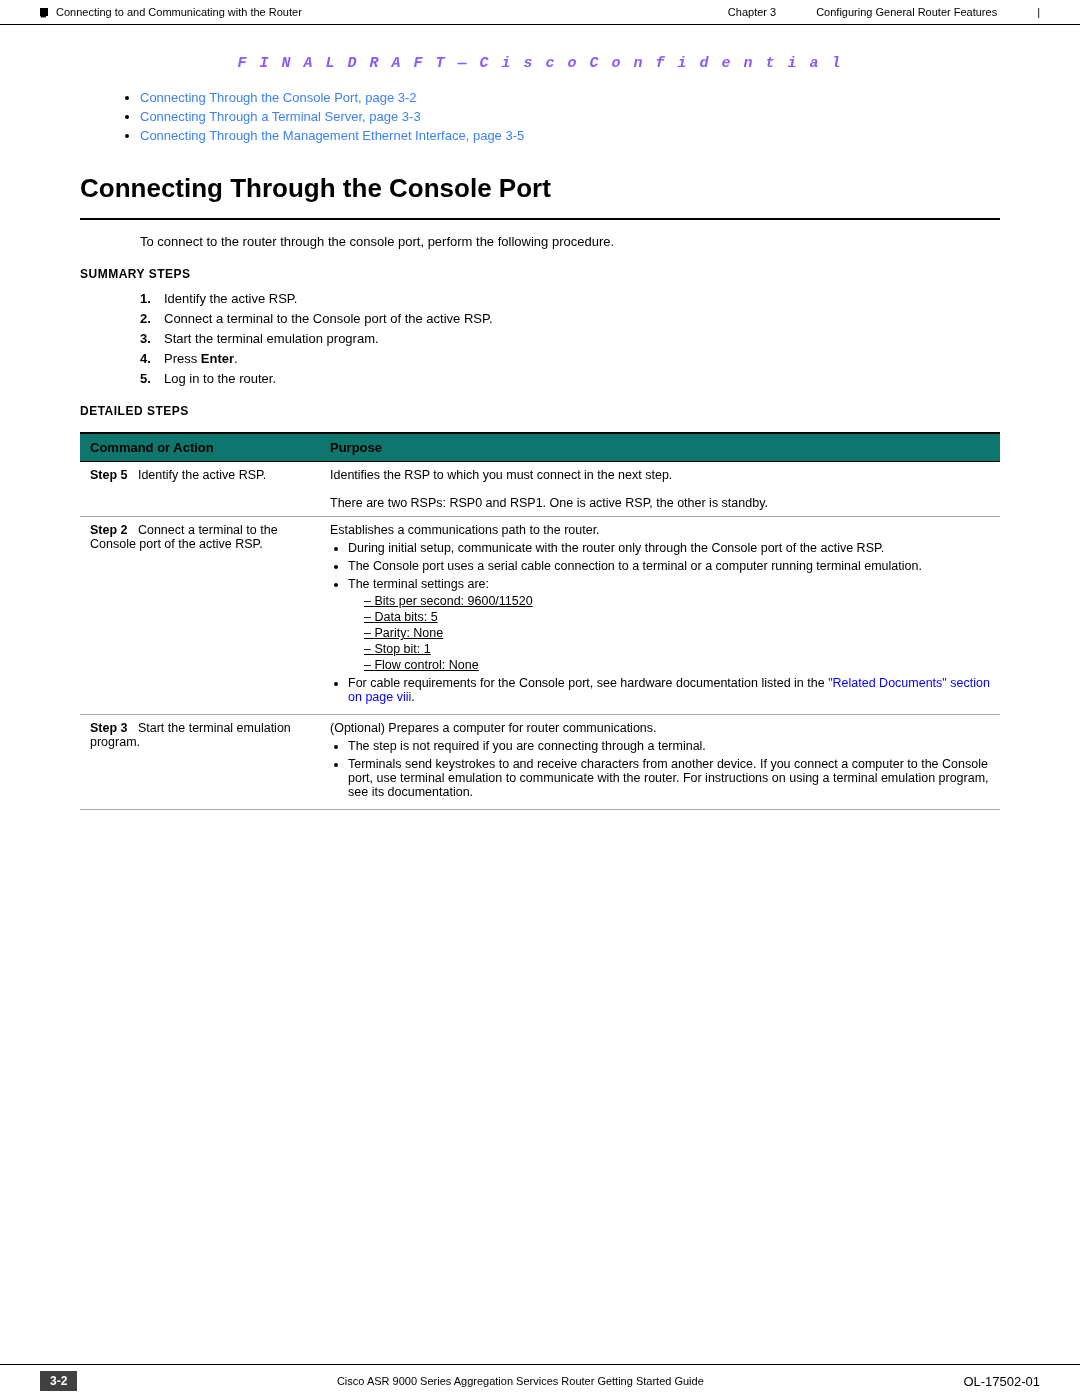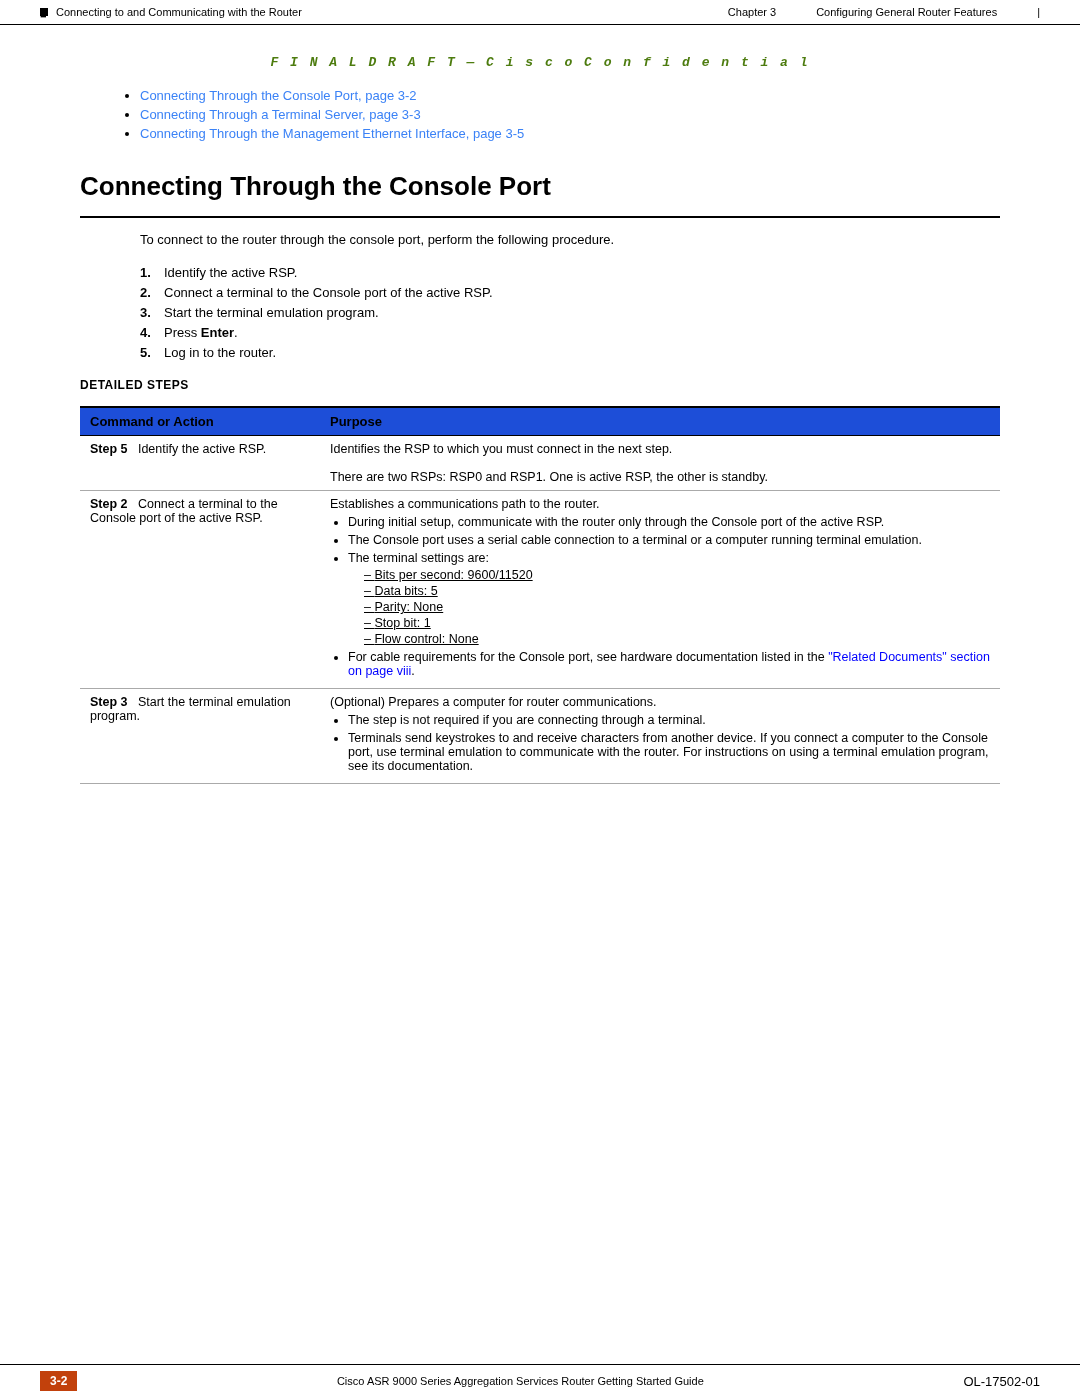--- a/index.html
+++ b/index.html
@@ -43,24 +43,24 @@
       display: flex;
       gap: 40px;
     }
     
     .content {
       padding: 20px 80px 60px 80px;
     }
     
     .draft-title {
       text-align: center;
-      font-size: 13px;
+      font-size: 15px;
       font-weight: bold;
       font-style: italic;
-      color: #4d7c0f;
+      color: #8b5cf6;
       letter-spacing: 2px;
       margin-bottom: 18px;
       margin-top: 10px;
       font-family: 'Courier New', Courier, monospace;
     }
     
     .toc-list {
       list-style: disc;
       padding-left: 60px;
       margin-bottom: 30px;
@@ -113,21 +113,21 @@
       min-width: 16px;
     }
     
     .steps-table {
       width: 100%;
       border-collapse: collapse;
       margin-top: 14px;
       font-size: 12.5px;
     }
     .steps-table th {
-      background: #1d4ed8;
+      background: #0f766e;
       border-top: 2px solid #000;
       border-bottom: 1.5px solid #000;
       padding: 6px 10px;
       text-align: left;
       font-weight: bold;
       font-size: 13px;
     }
     .steps-table td {
       border-bottom: 1px solid #aaa;
       padding: 6px 10px;
@@ -175,21 +175,21 @@
       left: 0;
       right: 0;
       border-top: 1px solid #000;
       display: flex;
       justify-content: space-between;
       align-items: center;
       padding: 6px 40px;
       font-size: 11px;
     }
     .page-num-box {
-      background: #c2410c;
+      background: #404040;
       color: #fff;
       padding: 3px 10px;
       font-size: 12px;
       font-weight: bold;
     }
     .footer-center {
       font-size: 11px;
       text-align: center;
       flex: 1;
       margin: 0 20px;
@@ -223,20 +223,21 @@
     <ul class="toc-list">
       <li><a href="#" class="link-blue">Connecting Through the Console Port, page 3-2</a></li>
       <li><a href="#" class="link-blue">Connecting Through a Terminal Server, page 3-3</a></li>
       <li><a href="#" class="link-blue">Connecting Through the Management Ethernet Interface, page 3-5</a></li>
     </ul>
 
     <h1 class="main-heading">Connecting Through the Console Port</h1>
 
     <p class="intro-text">To connect to the router through the console port, perform the following procedure.</p>
 
+    <div class="section-heading">SUMMARY STEPS</div>
     <ol class="summary-list">
       <li>
         <span class="num">1.</span>
         <span>Identify the active RSP.</span>
       </li>
       <li>
         <span class="num">2.</span>
         <span>Connect a terminal to the Console port of the active RSP.</span>
       </li>
       <li>

